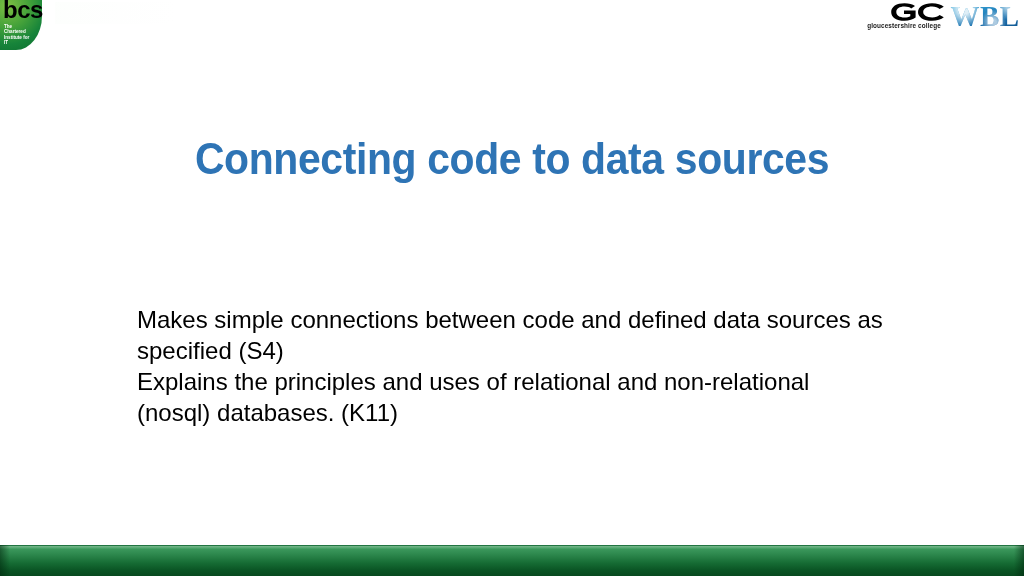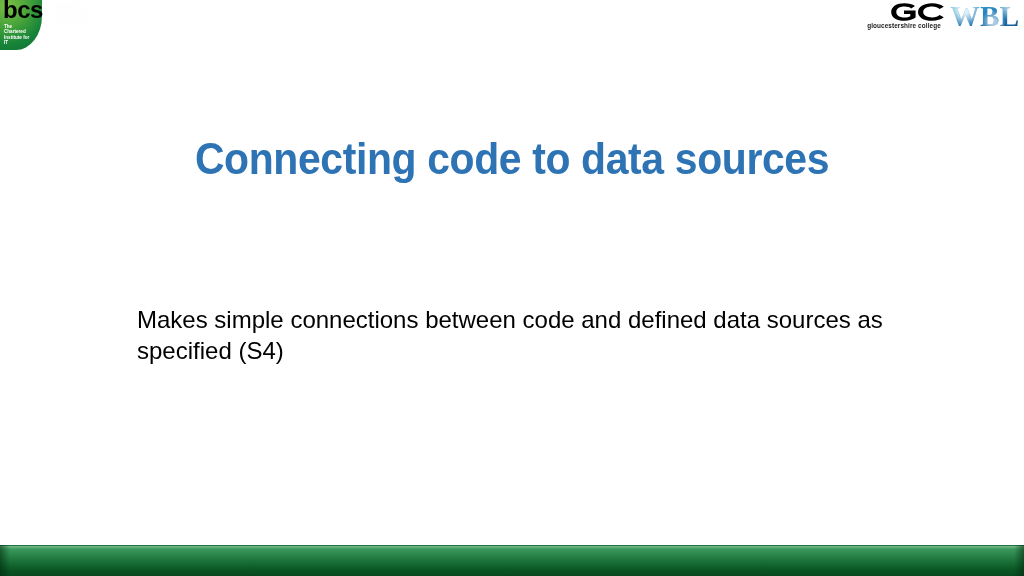--- a/index.html
+++ b/index.html
@@ -225,20 +225,21 @@
   </div>
 
   <div class="wbl-logo">
     <span class="wbl-text">WBL</span>
   </div>
 
   <div class="slide-title">Connecting code to data sources</div>
 
   <div class="body-block">
     <p class="body-line">Makes simple connections between code and defined data sources as specified (S4)</p>
+    <p class="body-line">Explains the principles and uses of relational and non-relational (nosql) databases. (K11)</p>
   </div>
 
   <div class="footer-bar"></div>
   <div class="footer-highlight"></div>
   <div class="footer-bevel-left"></div>
   <div class="footer-bevel-right"></div>
 
 </div>
 
 </body></html>

